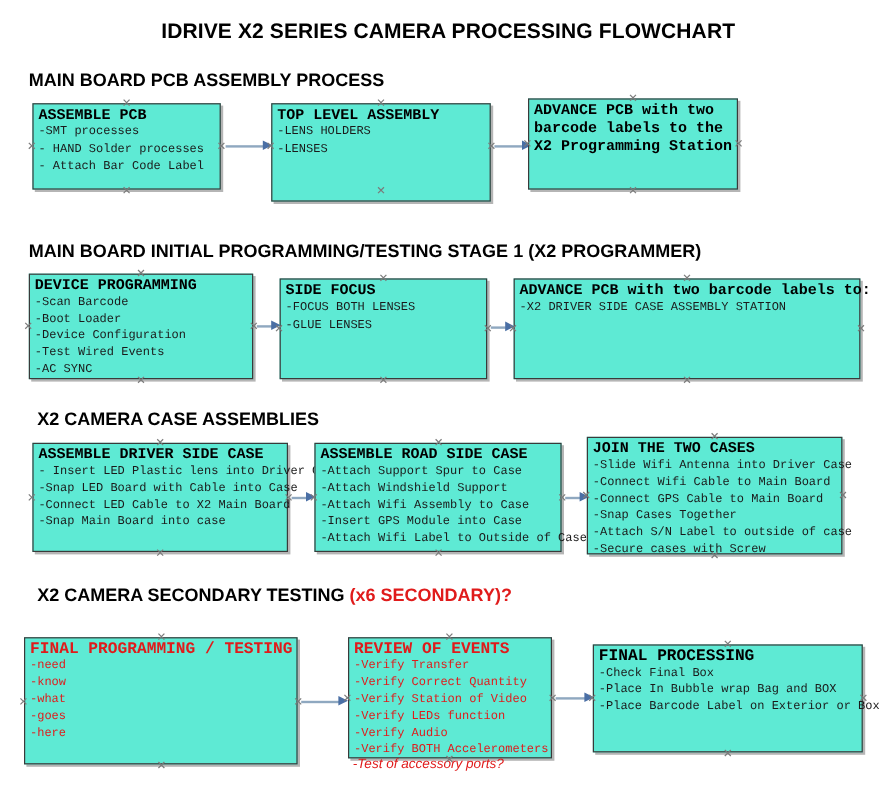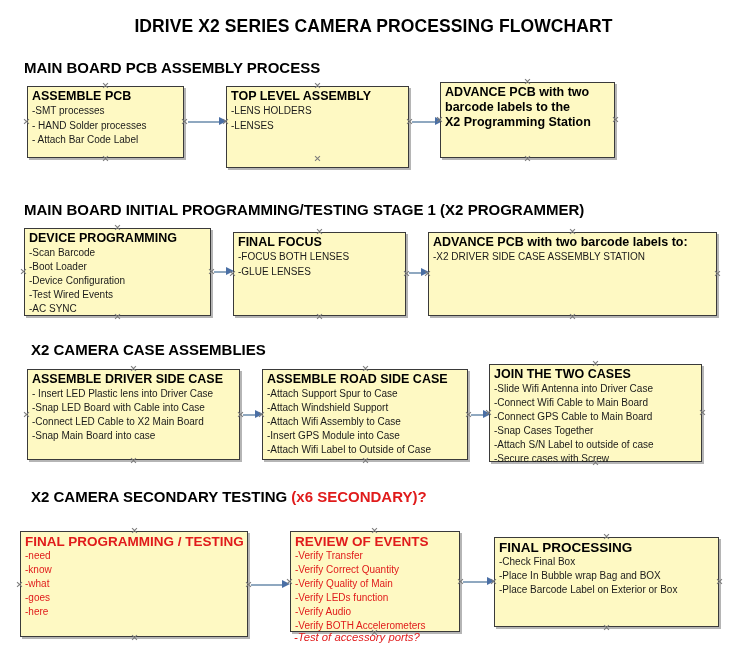--- a/index.html
+++ b/index.html
@@ -40,26 +40,27 @@
     color: #000000;
     white-space: nowrap;
   }
   .section-title .accent {
     color: #e01b1b;
   }
 
   
   .node {
     position: absolute;
-    background: #fef9c3;
+    background: #5eead4;
     border: 1px solid #3a3a3a;
     box-sizing: border-box;
     box-shadow: 2px 2px 0 rgba(120,120,120,0.55);
     padding: 2px 0 0 4px;
     overflow: visible;
+    font-family: Liberation Mono, monospace;
   }
   .node .n-title {
     font-size: 12.5px;
     font-weight: bold;
     color: #000000;
     line-height: 15px;
     white-space: nowrap;
     display: block;
   }
   .node .n-line {
@@ -177,21 +178,21 @@
   </div>
   <div class="handle" style="left:114px; top:224px;"></div>
   <div class="handle" style="left:114px; top:313px;"></div>
   <div class="handle" style="left:20px; top:268px;"></div>
   <div class="handle" style="left:208px; top:268px;"></div>
 
   <div class="arrow-line" style="left:214px; top:271px; width:14px;"></div>
   <div class="arrow-head" style="left:226px; top:267px;"></div>
 
   <div class="node" style="left:233px; top:232px; width:173px; height:84px;">
-    <span class="n-title">FINAL FOCUS</span>
+    <span class="n-title">SIDE FOCUS</span>
     <span class="n-line">-FOCUS BOTH LENSES</span>
     <span class="n-line">-GLUE LENSES</span>
   </div>
   <div class="handle" style="left:316px; top:228px;"></div>
   <div class="handle" style="left:316px; top:313px;"></div>
   <div class="handle" style="left:229px; top:270px;"></div>
   <div class="handle" style="left:403px; top:270px;"></div>
 
   <div class="arrow-line" style="left:409px; top:272px; width:14px;"></div>
   <div class="arrow-head" style="left:421px; top:268px;"></div>
@@ -271,21 +272,21 @@
   <div class="handle" style="left:16px; top:581px;"></div>
   <div class="handle" style="left:245px; top:581px;"></div>
 
   <div class="arrow-line" style="left:251px; top:584px; width:33px;"></div>
   <div class="arrow-head" style="left:282px; top:580px;"></div>
 
   <div class="node red" style="left:290px; top:531px; width:170px; height:101px;">
     <span class="n-title big">REVIEW OF EVENTS</span>
     <span class="n-line tight">-Verify Transfer</span>
     <span class="n-line tight">-Verify Correct Quantity</span>
-    <span class="n-line tight">-Verify Quality of Main</span>
+    <span class="n-line tight">-Verify Station of Video</span>
     <span class="n-line tight">-Verify LEDs function</span>
     <span class="n-line tight">-Verify Audio</span>
     <span class="n-line tight">-Verify BOTH Accelerometers</span>
   </div>
   <div class="overflow-line" style="left:294px; top:631px;">-Test of accessory ports?</div>
   <div class="handle" style="left:371px; top:527px;"></div>
   <div class="handle" style="left:371px; top:629px;"></div>
   <div class="handle" style="left:286px; top:578px;"></div>
   <div class="handle" style="left:457px; top:578px;"></div>
 

